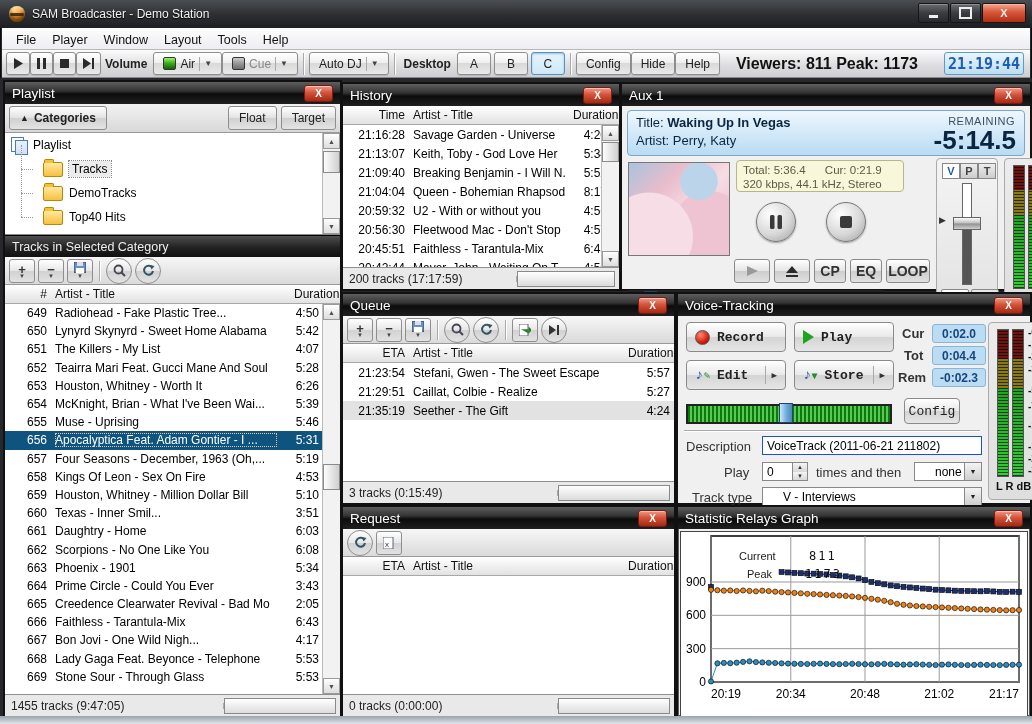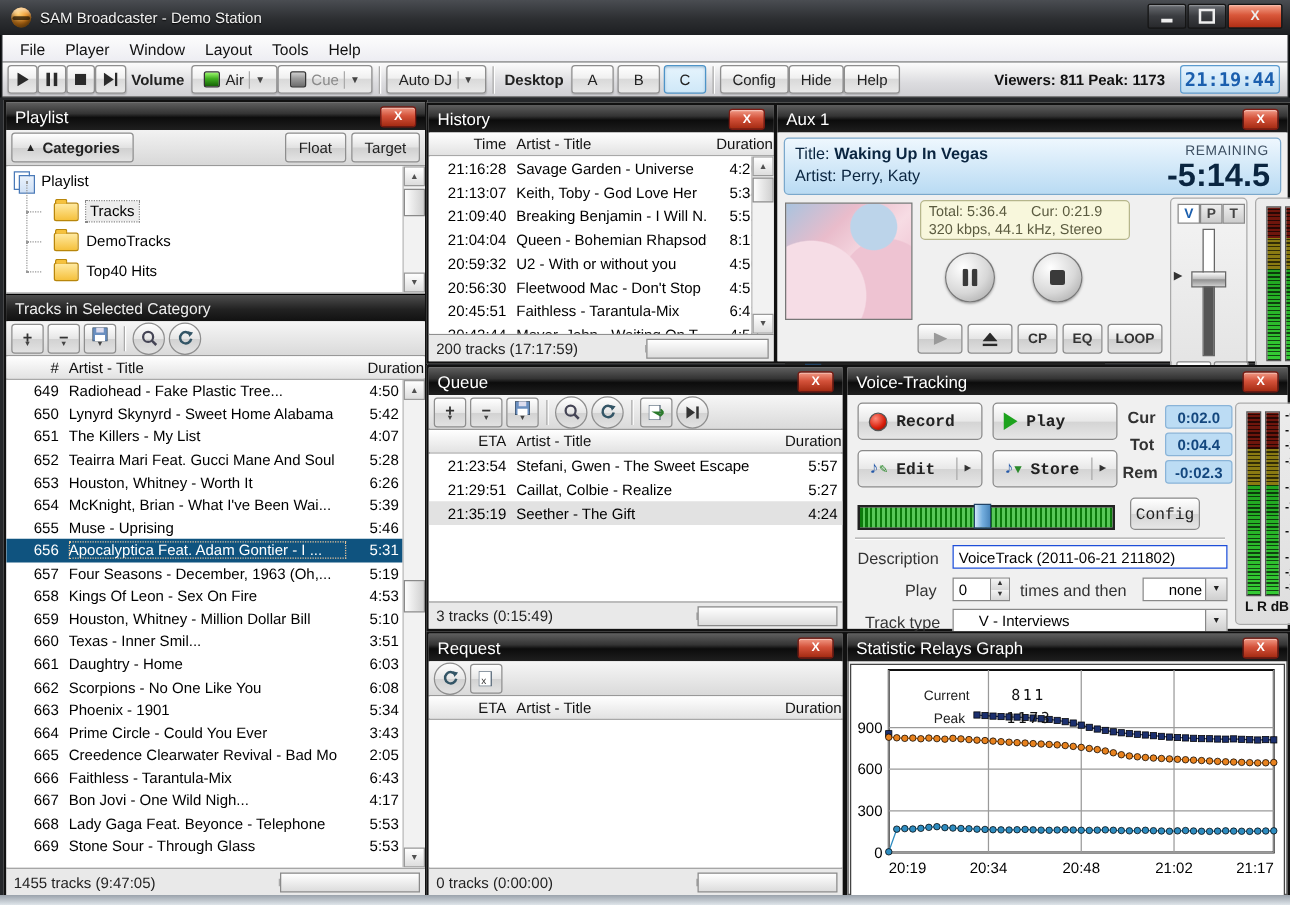--- a/index.html
+++ b/index.html
@@ -33,21 +33,21 @@
     background:linear-gradient(#ffffff,#f0f0f0 45%,#d9d9d9 50%,#e9e9e9);padding:0 9px;font-size:12px;color:#222;
     box-shadow:0 1px 1px rgba(0,0,0,.15);white-space:nowrap;}
   .tb-btn.icon-only{padding:0 6px;}
   .tb-btn.active{background:linear-gradient(#e6f4fd,#cfe8f8);border-color:#4e94c8;box-shadow:inset 0 1px 2px rgba(30,90,140,.35);}
   .tb-label{font-size:12px;font-weight:bold;color:#222;margin:0 6px 0 4px;}
   .drop-arrow{font-size:8px;color:#444;border-left:1px solid #aaa;padding-left:4px;height:14px;display:flex;align-items:center;}
   .led{width:11px;height:11px;border:1px solid #333;border-radius:2px;}
   .led.green{background:linear-gradient(#9cf76e,#3fae1f 45%,#156006);}
   .led.gray{background:linear-gradient(#cfcfcf,#9a9a9a 45%,#6e6e6e);}
   .dim{color:#8a8a8a;}
-  #viewers{margin-left:auto;font-size:12px;font-weight:bold;color:#111;padding-right:12px;}
+  #viewers{margin-left:auto;font-size:16px;font-weight:bold;color:#111;padding-right:26px;}
   #clock{width:78px;height:21px;border:1px solid #5a9bd0;border-radius:3px;color:#1b5fae;
     background:linear-gradient(#eaf6ff,#bcdcf2);font:bold 15px "DejaVu Sans Mono",monospace;
     display:flex;align-items:center;justify-content:center;margin-right:2px;}
   svg.ticon{display:block;}
   
   #main{position:absolute;left:0;top:78px;width:1032px;height:638px;background:#26282b;}
   #bottom-edge{position:absolute;left:0;bottom:0;width:100%;height:8px;background:linear-gradient(#9aa2ab,#dfe5ea);}
   .panel{position:absolute;border:2px solid #111;background:#f0f0f0;box-shadow:inset 0 0 0 1px #5c5c5c;display:flex;flex-direction:column;}
   .panel-header{height:22px;background:linear-gradient(#5e5e5e,#343434 40%,#0c0c0c 55%,#1f1f1f);
     color:#fff;font-size:13.5px;display:flex;align-items:center;padding:0 7px;flex:0 0 auto;}
@@ -117,21 +117,21 @@
       radial-gradient(circle at 20% 80%,#f6dde6 0 40%,transparent 41%),
       radial-gradient(circle at 80% 70%,#eec3d2 0 35%,transparent 36%),
       linear-gradient(135deg,#a9c3de 0%,#e9bccb 30%,#f7dce4 55%,#efc3d2 80%,#e2a9bd 100%);}
   #aux-stats{position:absolute;left:114px;top:54px;width:168px;height:32px;border:1px solid #b6b68c;border-radius:4px;
     background:#f8f7dc;color:#5b5b40;font-size:11.5px;padding:2px 6px;line-height:14px;box-sizing:border-box;white-space:pre;}
   .round-btn{position:absolute;width:38px;height:38px;border-radius:50%;border:1px solid #777;
     background:radial-gradient(circle at 35% 30%,#ffffff,#d8d8d8 55%,#9f9f9f);
     display:flex;align-items:center;justify-content:center;box-shadow:0 1px 2px rgba(0,0,0,.35);}
   .aux-sm{position:absolute;height:22px;border:1px solid #8a8a8a;border-radius:3px;
     background:linear-gradient(#fff,#e4e4e4 50%,#cecece 52%,#e0e0e0);display:flex;align-items:center;justify-content:center;
-    font-size:11px;font-weight:bold;color:#333;}
+    font-size:14px;font-weight:bold;color:#333;}
   #aux-progress{position:absolute;left:6px;top:184px;width:252px;height:17px;border:2px solid #222;background:
     repeating-linear-gradient(90deg,#333 0 1px,#fff 1px 3px);}
   #aux-progress .pthumb{position:absolute;left:14px;top:-1px;width:11px;height:15px;border:1px solid #246;
     background:linear-gradient(90deg,#cfe6f8,#74aede 50%,#4a86bc);}
   #fader-box{position:absolute;left:266px;top:52px;width:60px;height:152px;border:1px solid #aaa;border-radius:4px;
     background:linear-gradient(#f4f4f4,#e2e2e2);}
   .vpt{position:absolute;top:4px;left:5px;display:flex;}
   .vpt span{width:16px;height:14px;border:1px solid #888;font-size:11px;font-weight:bold;color:#444;
     display:flex;align-items:center;justify-content:center;background:linear-gradient(#eee,#ccc);}
   .vpt span.on{background:#fff;color:#1b5fae;}

